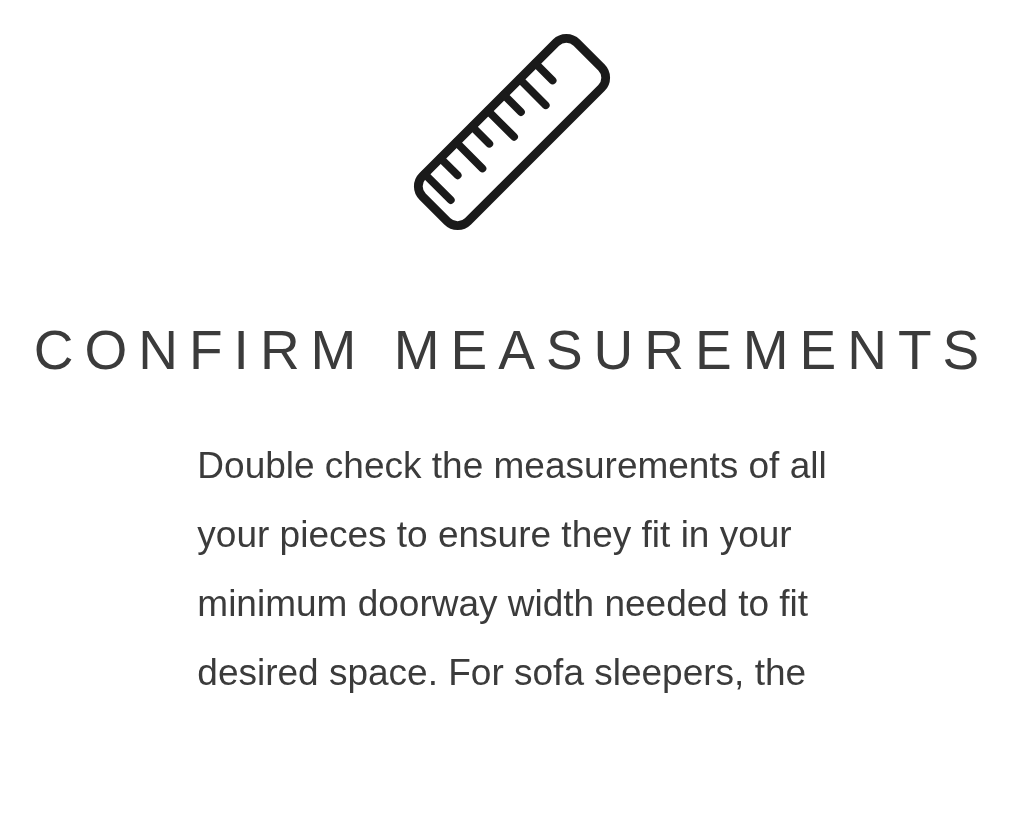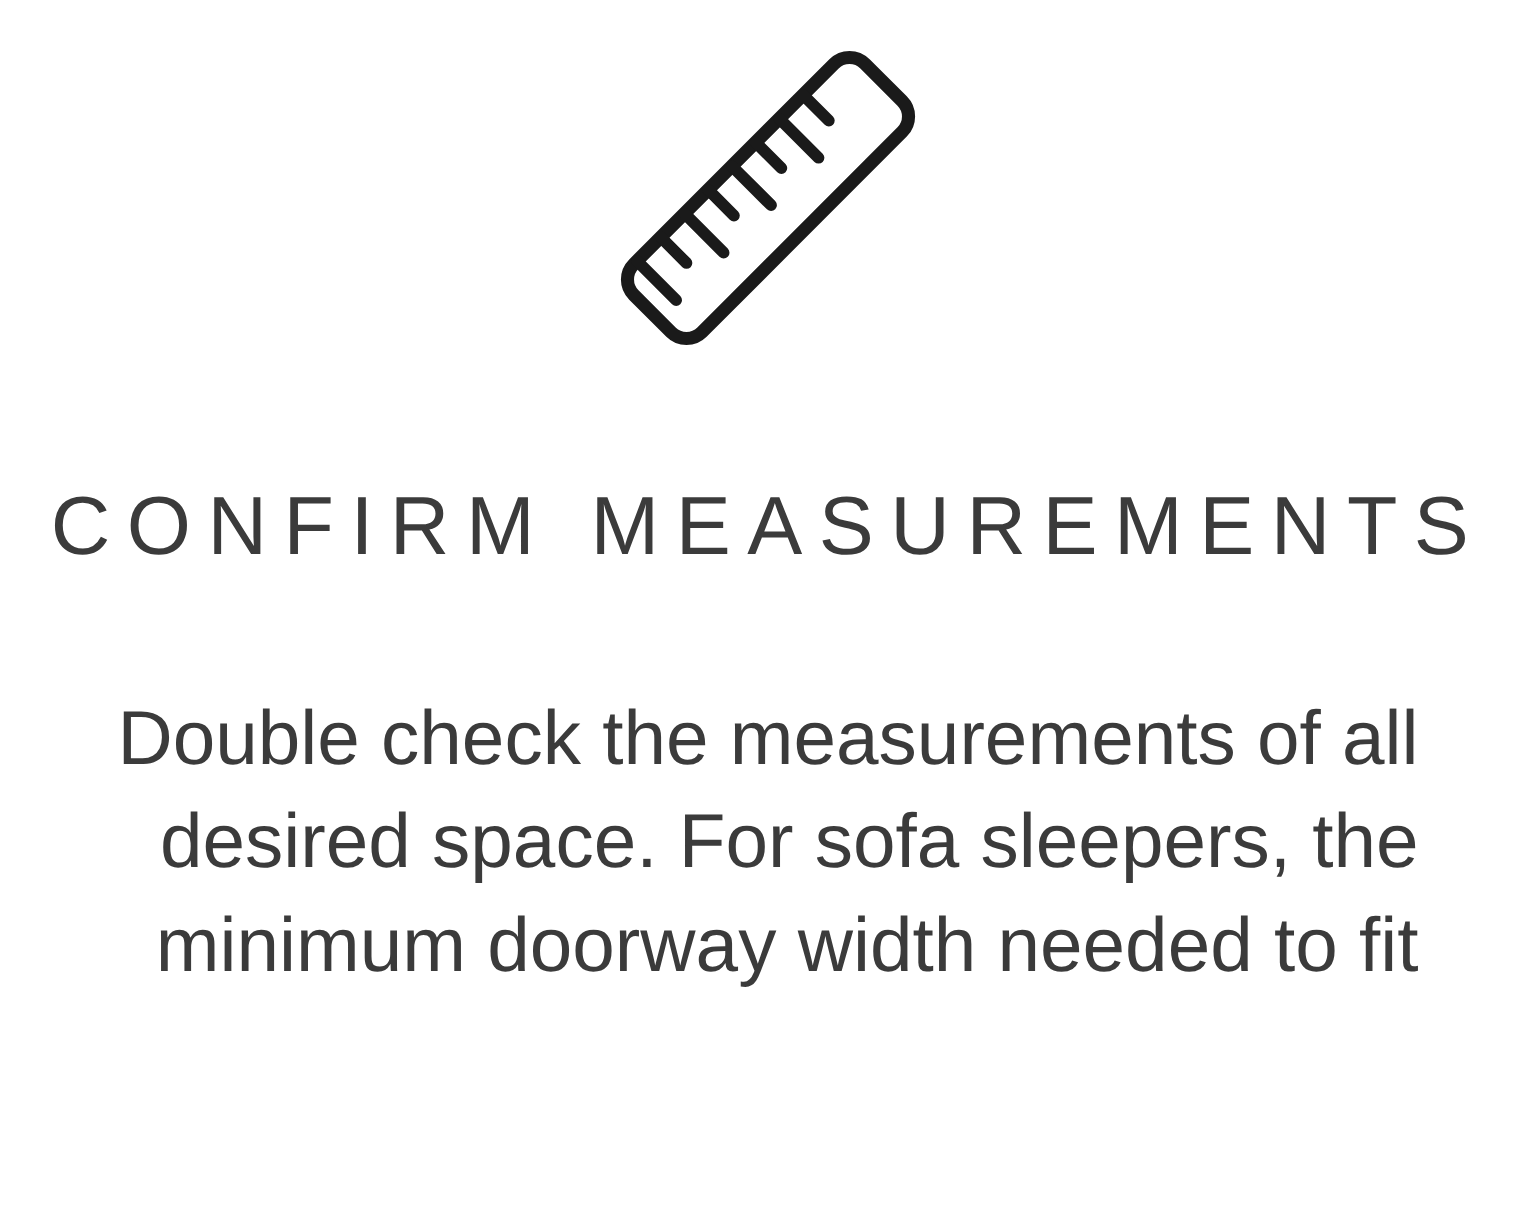--- a/index.html
+++ b/index.html
@@ -14,21 +14,21 @@
     background: var(--bg-color);
     overflow: hidden;
     font-family: "Liberation Sans", sans-serif;
   }
   .section {
     width: 1024px;
     height: 736px;
     display: flex;
     flex-direction: column;
     align-items: center;
-    text-align: right;
+    text-align: left;
   }
   .icon-wrap {
     margin-top: 22px;
     width: 220px;
     height: 220px;
     display: flex;
     align-items: center;
     justify-content: center;
   }
   .icon-wrap svg {
@@ -43,22 +43,22 @@
   h1.title {
     margin-top: 78px;
     font-size: 55px;
     font-weight: 400;
     line-height: 1.1;
     letter-spacing: 11px;
     white-space: nowrap;
     color: var(--text-color);
   }
   .body-text {
-    margin-top: 76px;
-    font-size: 51px;
+    margin-top: 50px;
+    font-size: 37px;
     font-weight: 400;
     line-height: 69px;
     color: var(--text-color);
   }
   .body-text .line {
     white-space: nowrap;
   }
 </style>
 </head>
 <body>
@@ -80,17 +80,18 @@
           <line x1="67" y1="-33" x2="67" y2="-8"></line>
         </g>
       </g>
     </svg>
   </div>
 
   <h1 class="title">CONFIRM MEASUREMENTS</h1>
 
   <div class="body-text">
     <div class="line">Double check the measurements of all</div>
+    <div class="line">your pieces to ensure they fit in your</div>
+    <div class="line">minimum doorway width needed to fit</div>
     <div class="line">desired space. For sofa sleepers, the</div>
-    <div class="line">minimum doorway width needed to fit</div>
   </div>
 
 </div>
 
 </body></html>

